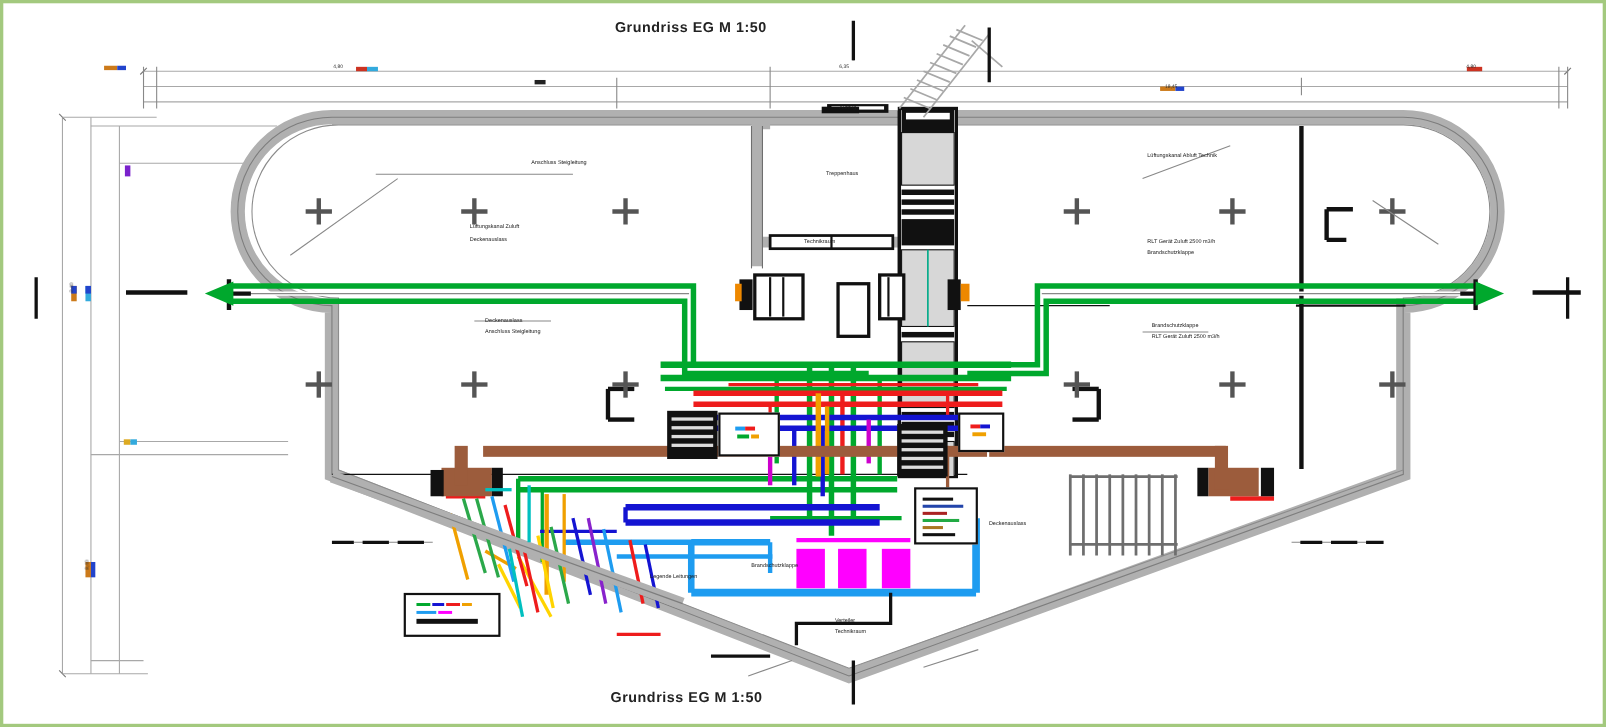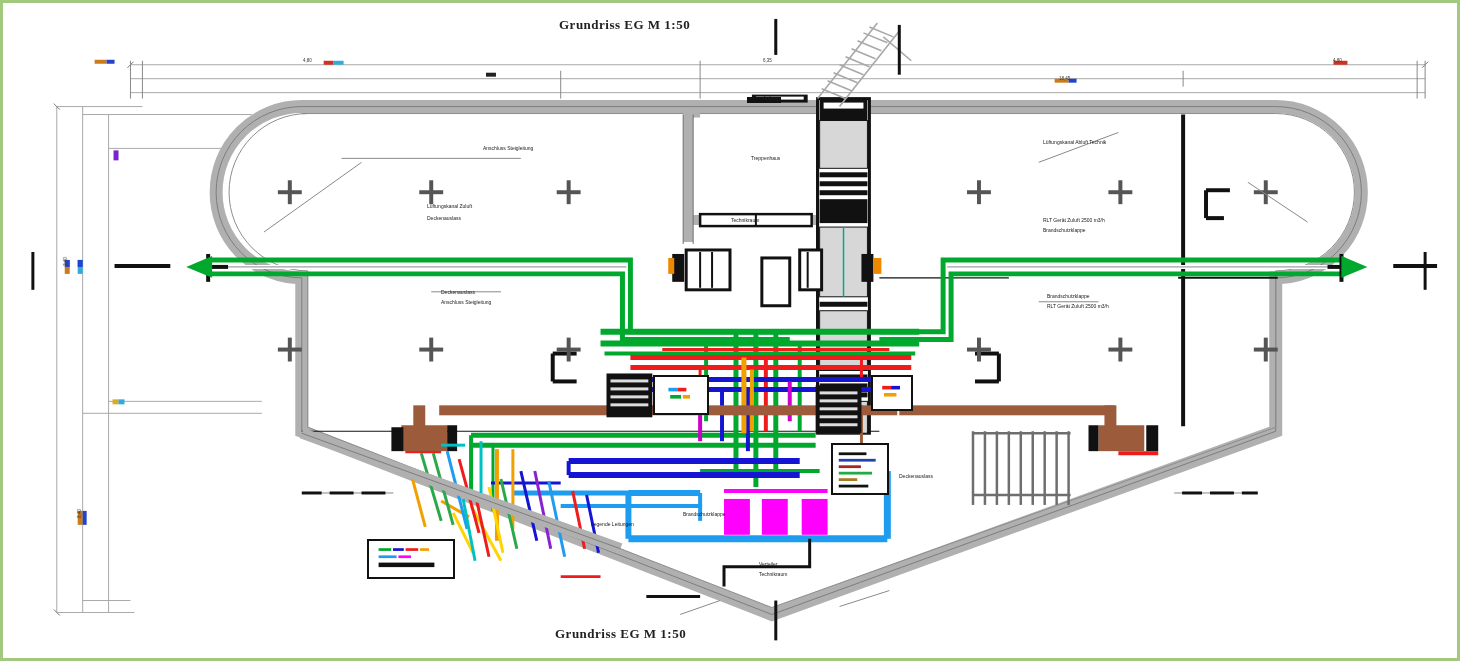--- a/index.html
+++ b/index.html
@@ -4,21 +4,21 @@
 <title>Grundriss EG</title>
 <style>
   html,body{margin:0;padding:0;background:#ffffff;}
   body{font-family:"Liberation Sans",sans-serif;}
   #page{
     position:relative;width:1460px;height:661px;background:#ffffff;
     border:3px solid #a3c97e;box-sizing:border-box;overflow:hidden;
   }
   #canvas{position:absolute;inset:0;}
   .ttl{
-    position:absolute;font-family:Liberation Serif, serif;
+    position:absolute;font-family:Liberation Sans, sans-serif;
     color:#222;white-space:nowrap;letter-spacing:.5px;
   }
   #title-top{left:556px;top:14px;font-size:13px;font-weight:bold;filter:blur(.6px);}
   #title-bottom{left:552px;top:623px;font-size:13px;font-weight:bold;filter:blur(.6px);}
   .note{
     position:absolute;font-size:5px;color:#1a1a1a;white-space:nowrap;
     font-family:"Liberation Sans",sans-serif;filter:blur(.45px);
     transform-origin:left center;
   }
   .dimtxt{

